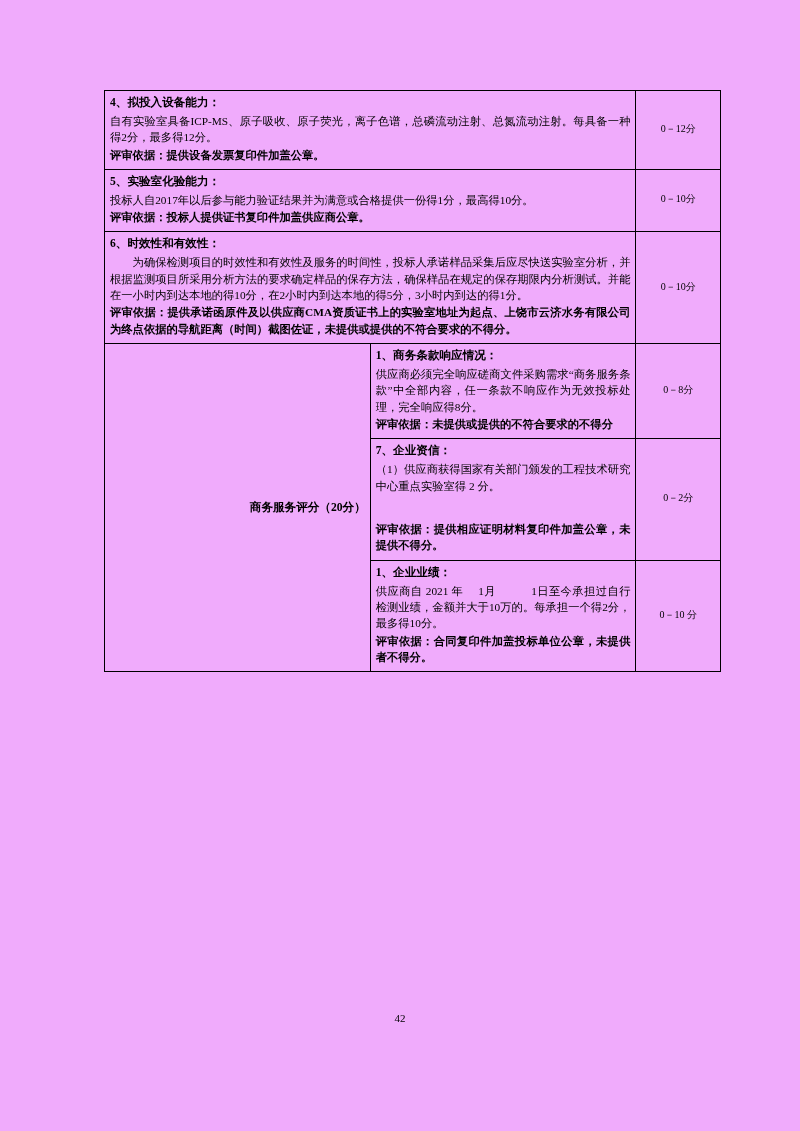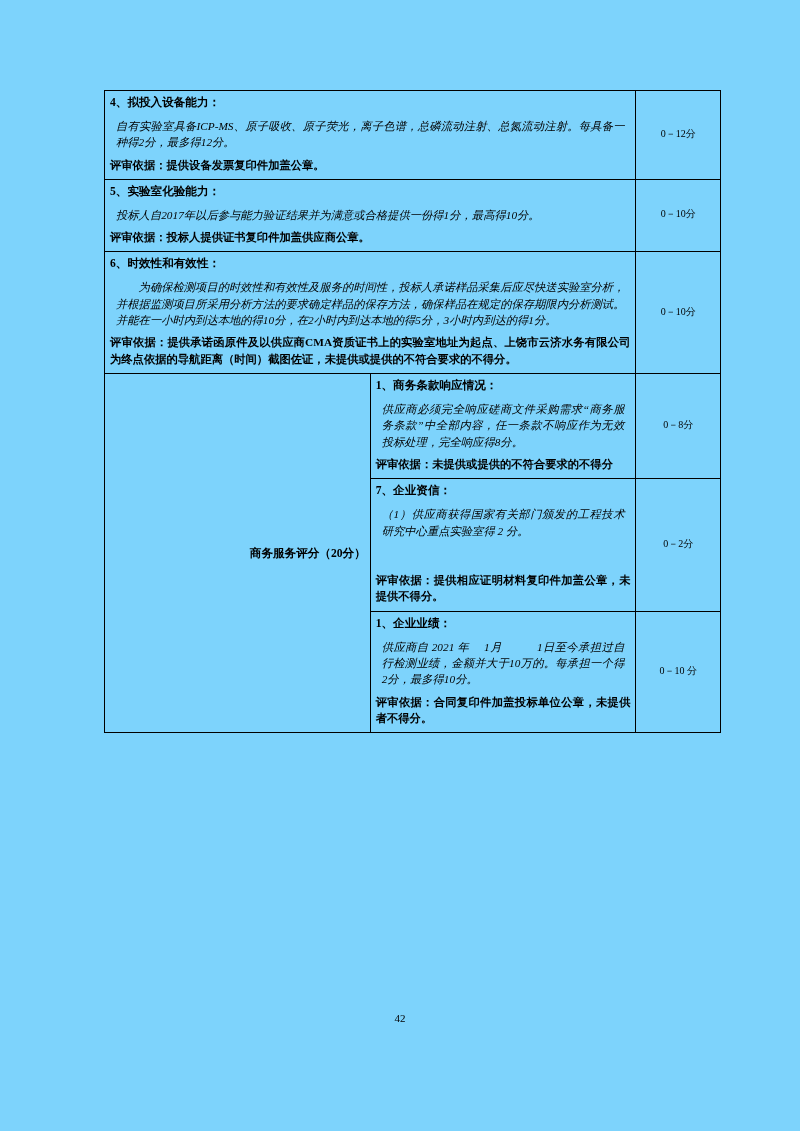--- a/index.html
+++ b/index.html
@@ -6,21 +6,21 @@
     margin: 0;
     padding: 0;
     background: #c8c8c8;
   }
   body {
     font-family: "Liberation Serif", "DejaVu Serif", serif;
   }
   .page {
     width: 800px;
     height: 1131px;
-    background: #7dd3fc;
+    background: #f0abfc;
     position: relative;
     box-sizing: border-box;
     overflow: hidden;
     margin: 0 auto;
   }
   .doc-table {
     position: absolute;
     left: 104px;
     top: 90px;
     width: 617px;
@@ -53,23 +53,22 @@
     text-align: center;
     font-size: 10px;
     white-space: nowrap;
   }
   .item-title {
     font-weight: bold;
     font-size: 11.6px;
     margin: 0 0 1px 0;
   }
   .item-text {
-    margin: 6px;
+    margin: 0;
     text-align: justify;
-    font-style: italic;
   }
   .indent {
     text-indent: 2em;
   }
   .basis {
     margin: 1px 0 0 0;
     font-weight: bold;
     text-align: justify;
   }
   .basis-label {

